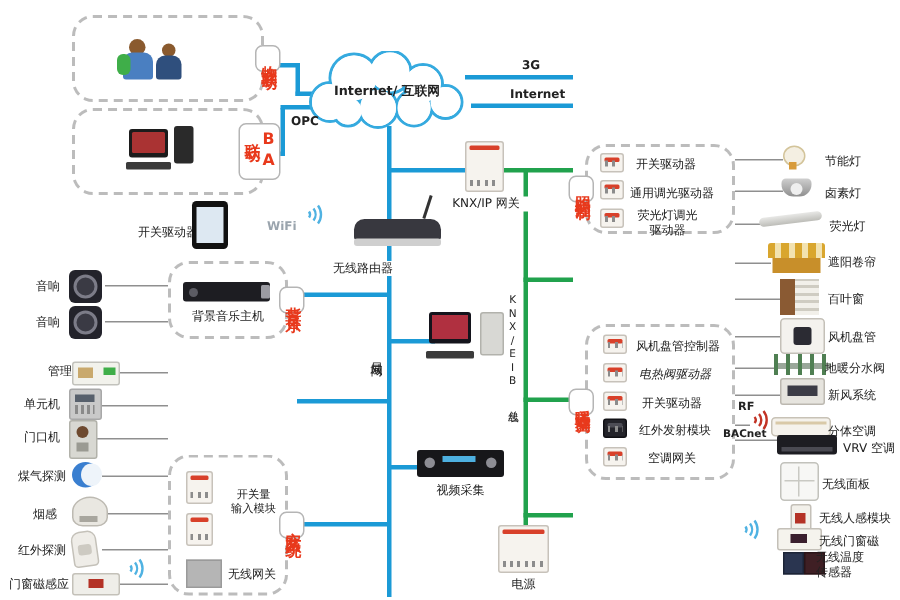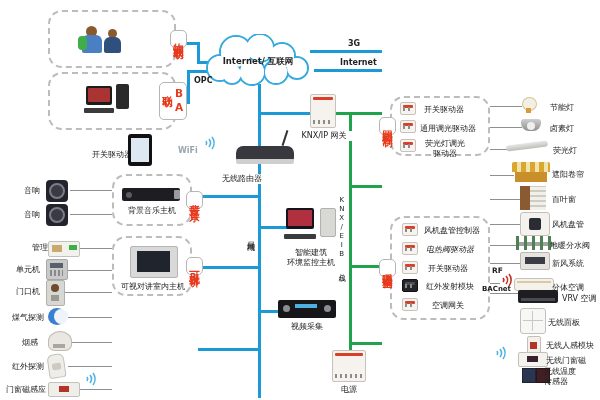--- a/index.html
+++ b/index.html
@@ -157,43 +157,45 @@
       <span style="position:absolute;left:4px;top:4px;width:6px;height:6px;border-radius:50%;background:#5b5b63;"></span>
     </div>
     <div class="lbl c" style="left:2px;top:30px;width:72px;">背景音乐主机</div>
     <div class="pill pr">背景音乐</div>
   </div>
   <div class="spk" style="left:46px;top:180px;width:22px;height:22px;"></div>
   <div class="lbl" style="left:24px;top:186px;">音响</div>
   <div class="spk" style="left:46px;top:204px;width:22px;height:22px;"></div>
   <div class="lbl" style="left:24px;top:210px;">音响</div>
 
-  <div class="box" style="left:112px;top:236px;width:80px;height:60px;">
-    <div class="ic" style="left:16px;top:8px;width:46px;height:30px;background:#d9d9d9;border:1px solid #b4b4b4;border-radius:2px;">
-      <span style="position:absolute;left:6px;top:4px;width:33px;height:21px;background:#20242c;"></span>
-    </div>
-    <div class="lbl c" style="left:2px;top:44px;width:74px;">可视对讲室内主机</div>
-    <div class="pill pr">可视对讲</div>
-  </div>
   <div class="lbl" style="left:32px;top:243px;">管理机</div>
   <div class="ic" style="left:48px;top:241px;width:30px;height:14px;background:#f2f2ec;border:1px solid #c2c2bc;border-radius:2px;">
     <span style="position:absolute;right:2px;top:3px;width:8px;height:5px;background:#3fae49;"></span>
     <span style="position:absolute;left:3px;top:3px;width:10px;height:7px;background:#c9a96d;"></span>
   </div>
   <div class="lbl" style="left:16px;top:265px;">单元机</div>
   <div class="ic" style="left:46px;top:259px;width:20px;height:19px;background:#c9c9c9;border:1px solid #a8a8a8;border-radius:2px;">
     <span style="position:absolute;left:3px;top:3px;width:13px;height:5px;background:#57606c;"></span>
     <span style="position:absolute;left:3px;top:10px;width:13px;height:6px;background:repeating-linear-gradient(90deg,#8a8a8a 0 2px,transparent 2px 4px);"></span>
   </div>
   <div class="lbl" style="left:16px;top:287px;">门口机</div>
   <div class="ic" style="left:46px;top:280px;width:17px;height:24px;background:#d8d8d2;border:1px solid #b2b2aa;border-radius:2px;">
     <span style="position:absolute;left:4px;top:3px;width:8px;height:8px;border-radius:50%;background:#6e4a2f;"></span>
     <span style="position:absolute;left:4px;top:14px;width:8px;height:6px;background:#9a9a92;"></span>
   </div>
 
+  <div class="box" style="left:112px;top:303px;width:80px;height:94px;">
+    <div class="din" style="left:10px;top:9px;width:18px;height:22px;"></div>
+    <div class="din" style="left:10px;top:37px;width:18px;height:22px;"></div>
+    <div class="lbl c" style="left:34px;top:20px;width:42px;font-size:7.5px;">开关量
+输入模块</div>
+    <div class="ic" style="left:10px;top:68px;width:22px;height:17px;background:#b5b5b5;border:1px solid #9a9a9a;"></div>
+    <div class="lbl" style="left:38px;top:73px;">无线网关</div>
+    <div class="pill pr">安防系统</div>
+  </div>
   <div class="lbl" style="left:12px;top:313px;">煤气探测</div>
   <div class="ic" style="left:48px;top:308px;width:18px;height:17px;border-radius:50%;background:#3a7fd0;">
     <span style="position:absolute;left:6px;top:1px;width:14px;height:15px;border-radius:50%;background:#eef4fa;"></span>
   </div>
   <div class="lbl" style="left:22px;top:338px;">烟感</div>
   <div class="ic" style="left:48px;top:331px;width:22px;height:18px;background:#e9e7e1;border:1px solid #bdbab2;border-radius:50% 50% 30% 30%;">
     <span style="position:absolute;left:4px;bottom:2px;width:12px;height:4px;background:#a8a69e;"></span>
   </div>
   <div class="lbl" style="left:12px;top:362px;">红外探测</div>
   <div class="ic" style="left:48px;top:354px;width:15px;height:22px;background:#efede8;border:1px solid #c4c1b9;border-radius:6px 6px 3px 3px;transform:rotate(-8deg);">
@@ -215,22 +217,20 @@
 
   <div class="din" style="left:310px;top:94px;width:26px;height:34px;z-index:4;"></div>
   <div class="lbl c" style="left:296px;top:131px;width:56px;z-index:4;background:#fff;">KNX/IP 网关</div>
 
   <div class="ic" style="left:286px;top:208px;width:52px;height:38px;">
     <span style="position:absolute;left:0;top:0;width:28px;height:21px;background:#14141c;border-radius:2px;"></span>
     <span style="position:absolute;left:2px;top:2px;width:24px;height:16px;background:#b03040;"></span>
     <span style="position:absolute;left:34px;top:0;width:14px;height:27px;background:#d8d8d4;border:1px solid #b2b2ac;border-radius:2px;"></span>
     <span style="position:absolute;left:-2px;top:26px;width:32px;height:5px;background:#3b3b3b;border-radius:1px;"></span>
   </div>
-  <div class="lbl c" style="left:278px;top:248px;width:66px;">智能建筑
-环境监控主机</div>
 
   <div class="ic" style="left:278px;top:300px;width:58px;height:18px;background:#17171a;border-radius:2px;">
     <span style="position:absolute;left:5px;top:5px;width:7px;height:7px;border-radius:50%;background:#8d8d94;"></span>
     <span style="position:absolute;right:5px;top:5px;width:7px;height:7px;border-radius:50%;background:#8d8d94;"></span>
     <span style="position:absolute;left:17px;top:4px;width:22px;height:4px;background:#4db0e0;"></span>
   </div>
   <div class="lbl c" style="left:286px;top:322px;width:42px;">视频采集</div>
 
   <div class="din" style="left:332px;top:350px;width:34px;height:32px;z-index:4;"></div>
   <div class="lbl c" style="left:336px;top:385px;width:26px;">电源</div>

